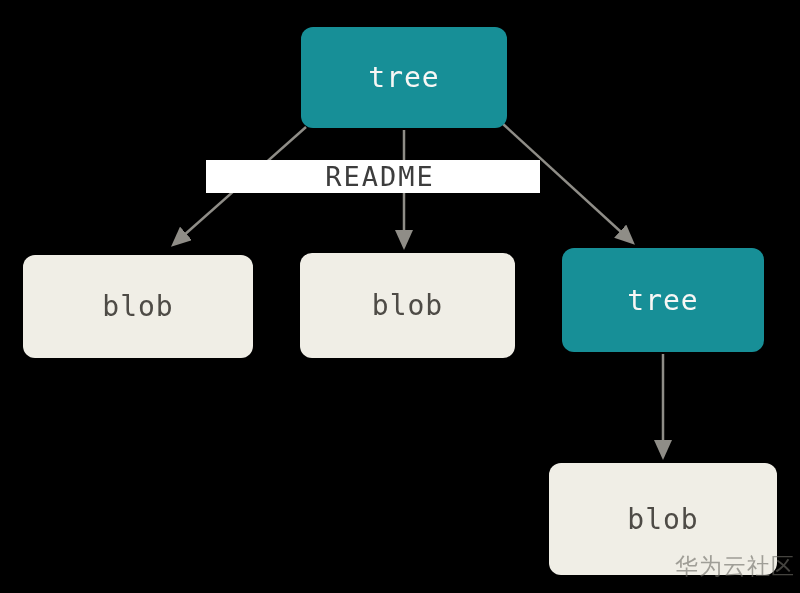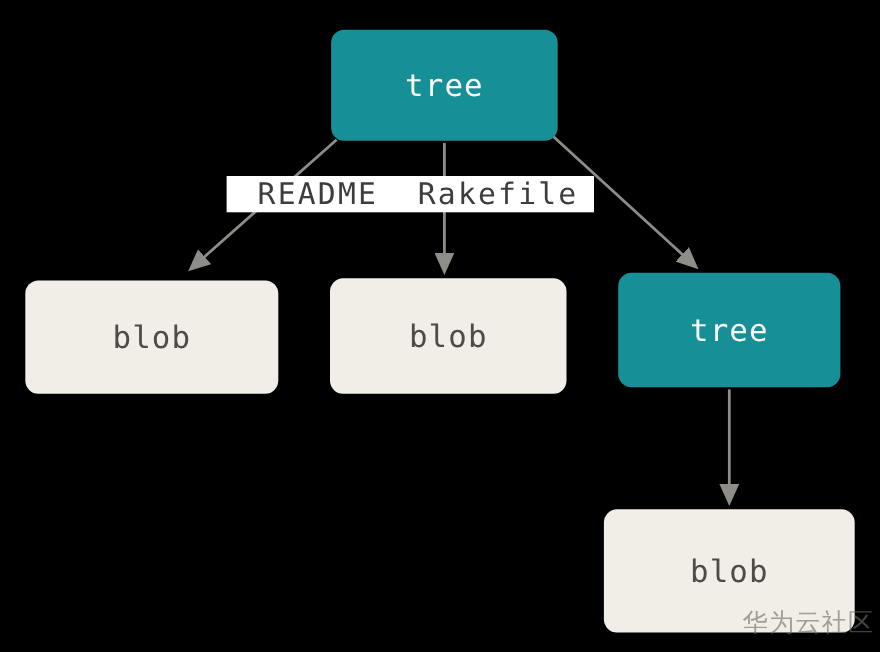--- a/index.html
+++ b/index.html
@@ -87,21 +87,20 @@
     <line x1="503" y1="124" x2="632" y2="242" marker-end="url(#arrowhead)"></line>
     <line x1="663" y1="354" x2="663" y2="456" marker-end="url(#arrowhead)"></line>
   </svg>
 
   <div class="node tree" style="left:301px; top:27px; width:206px; height:101px;">
     <span>tree</span>
   </div>
 
   <div class="edge-label files" style="left:190px; top:160px; width:320px; height:33px;">
     <span>README</span>
-    <span>Rakefile</span>
   </div>
 
 
   <div class="node blob" style="left:23px; top:255px; width:230px; height:103px;">
     <span>blob</span>
   </div>
 
   <div class="node blob" style="left:300px; top:253px; width:215px; height:105px;">
     <span>blob</span>
   </div>

